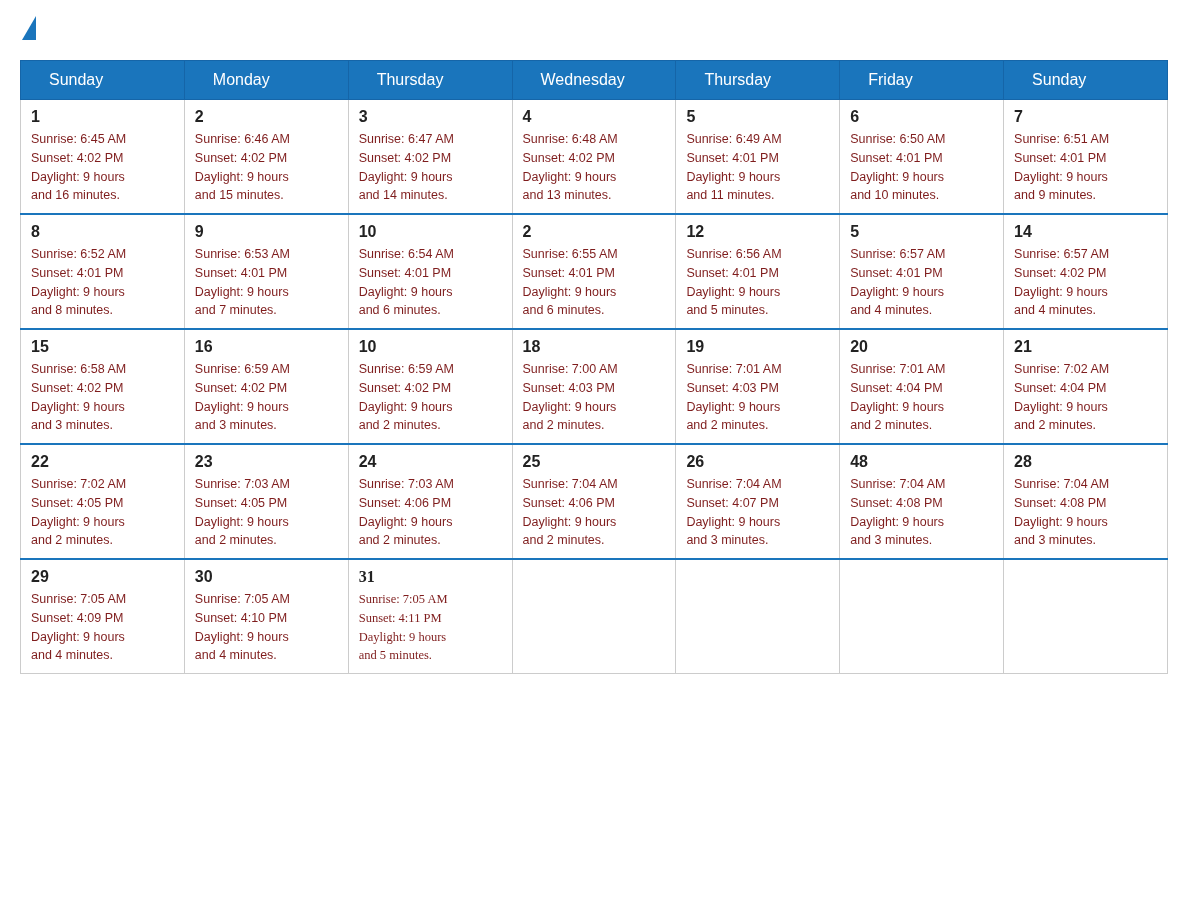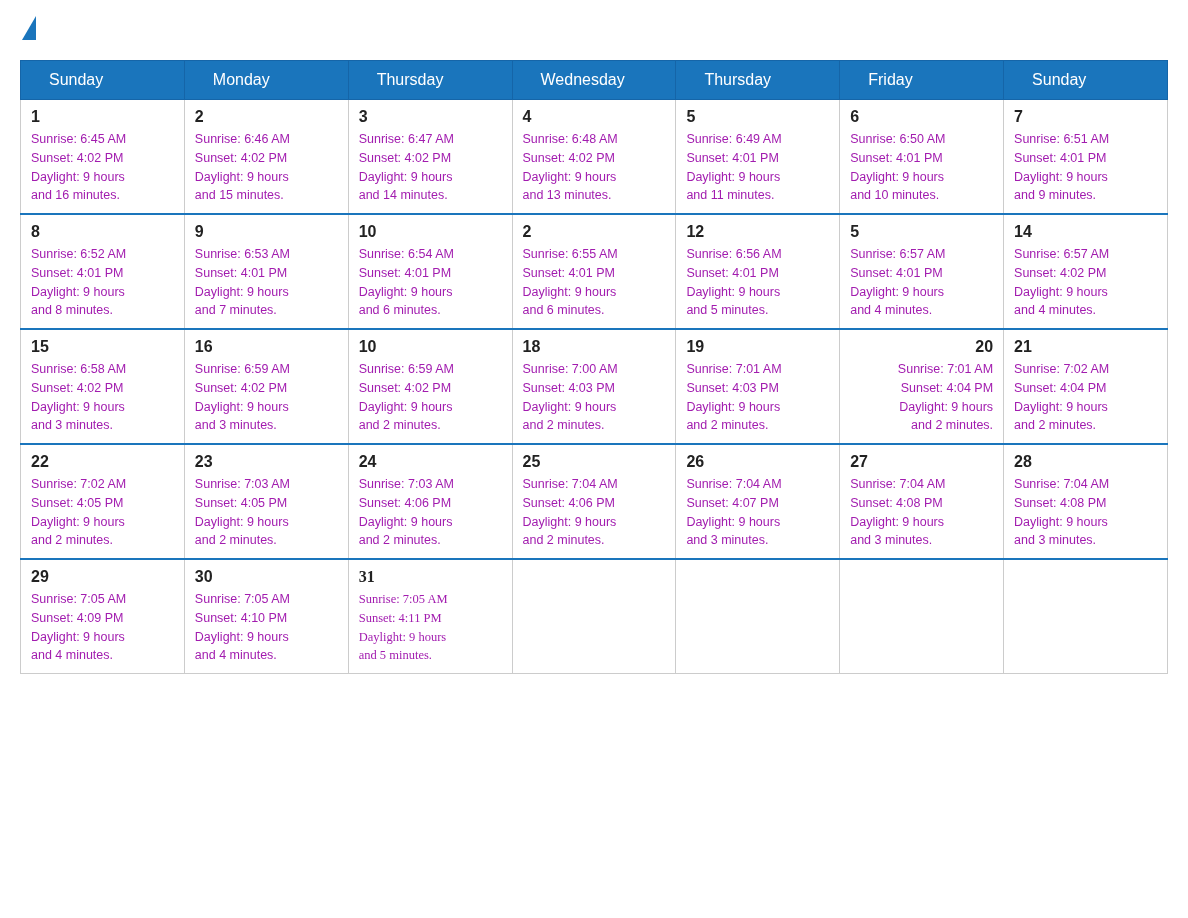--- a/index.html
+++ b/index.html
@@ -81,21 +81,21 @@
     }
     .day-number {
       font-size: 16px;
       font-weight: bold;
       color: #222;
       margin-bottom: 4px;
       display: block;
     }
     .day-info {
       font-size: 12.5px;
-      color: #a21caf;
+      color: #7f1d1d;
       line-height: 1.5;
     }
     .empty-cell {
       background: #fff;
     }
     .row-separator {
       border-top: 2px solid #1a75bc;
     }
   </style>
 </head>
@@ -202,21 +202,21 @@
           <div class="day-info">Sunrise: 6:59 AM<br>Sunset: 4:02 PM<br>Daylight: 9 hours<br>and 2 minutes.</div>
         </td>
         <td style="border-top: 2px solid rgb(26, 117, 188);">
           <span class="day-number">18</span>
           <div class="day-info">Sunrise: 7:00 AM<br>Sunset: 4:03 PM<br>Daylight: 9 hours<br>and 2 minutes.</div>
         </td>
         <td style="border-top: 2px solid rgb(26, 117, 188);">
           <span class="day-number">19</span>
           <div class="day-info">Sunrise: 7:01 AM<br>Sunset: 4:03 PM<br>Daylight: 9 hours<br>and 2 minutes.</div>
         </td>
-        <td style="border-top: 2px solid rgb(26, 117, 188); text-align: right;">
+        <td style="border-top: 2px solid rgb(26, 117, 188);">
           <span class="day-number">20</span>
           <div class="day-info">Sunrise: 7:01 AM<br>Sunset: 4:04 PM<br>Daylight: 9 hours<br>and 2 minutes.</div>
         </td>
         <td style="border-top: 2px solid rgb(26, 117, 188);">
           <span class="day-number">21</span>
           <div class="day-info">Sunrise: 7:02 AM<br>Sunset: 4:04 PM<br>Daylight: 9 hours<br>and 2 minutes.</div>
         </td>
       </tr>
       <tr>
         <td style="border-top: 2px solid rgb(26, 117, 188);">
@@ -233,21 +233,21 @@
         </td>
         <td style="border-top: 2px solid rgb(26, 117, 188);">
           <span class="day-number">25</span>
           <div class="day-info">Sunrise: 7:04 AM<br>Sunset: 4:06 PM<br>Daylight: 9 hours<br>and 2 minutes.</div>
         </td>
         <td style="border-top: 2px solid rgb(26, 117, 188);">
           <span class="day-number">26</span>
           <div class="day-info">Sunrise: 7:04 AM<br>Sunset: 4:07 PM<br>Daylight: 9 hours<br>and 3 minutes.</div>
         </td>
         <td style="border-top: 2px solid rgb(26, 117, 188);">
-          <span class="day-number">27</span>
+          <span class="day-number">48</span>
           <div class="day-info">Sunrise: 7:04 AM<br>Sunset: 4:08 PM<br>Daylight: 9 hours<br>and 3 minutes.</div>
         </td>
         <td style="border-top: 2px solid rgb(26, 117, 188); margin-top: 20px;">
           <span class="day-number">28</span>
           <div class="day-info">Sunrise: 7:04 AM<br>Sunset: 4:08 PM<br>Daylight: 9 hours<br>and 3 minutes.</div>
         </td>
       </tr>
       <tr>
         <td style="border-top: 2px solid rgb(26, 117, 188);">
           <span class="day-number">29</span>

